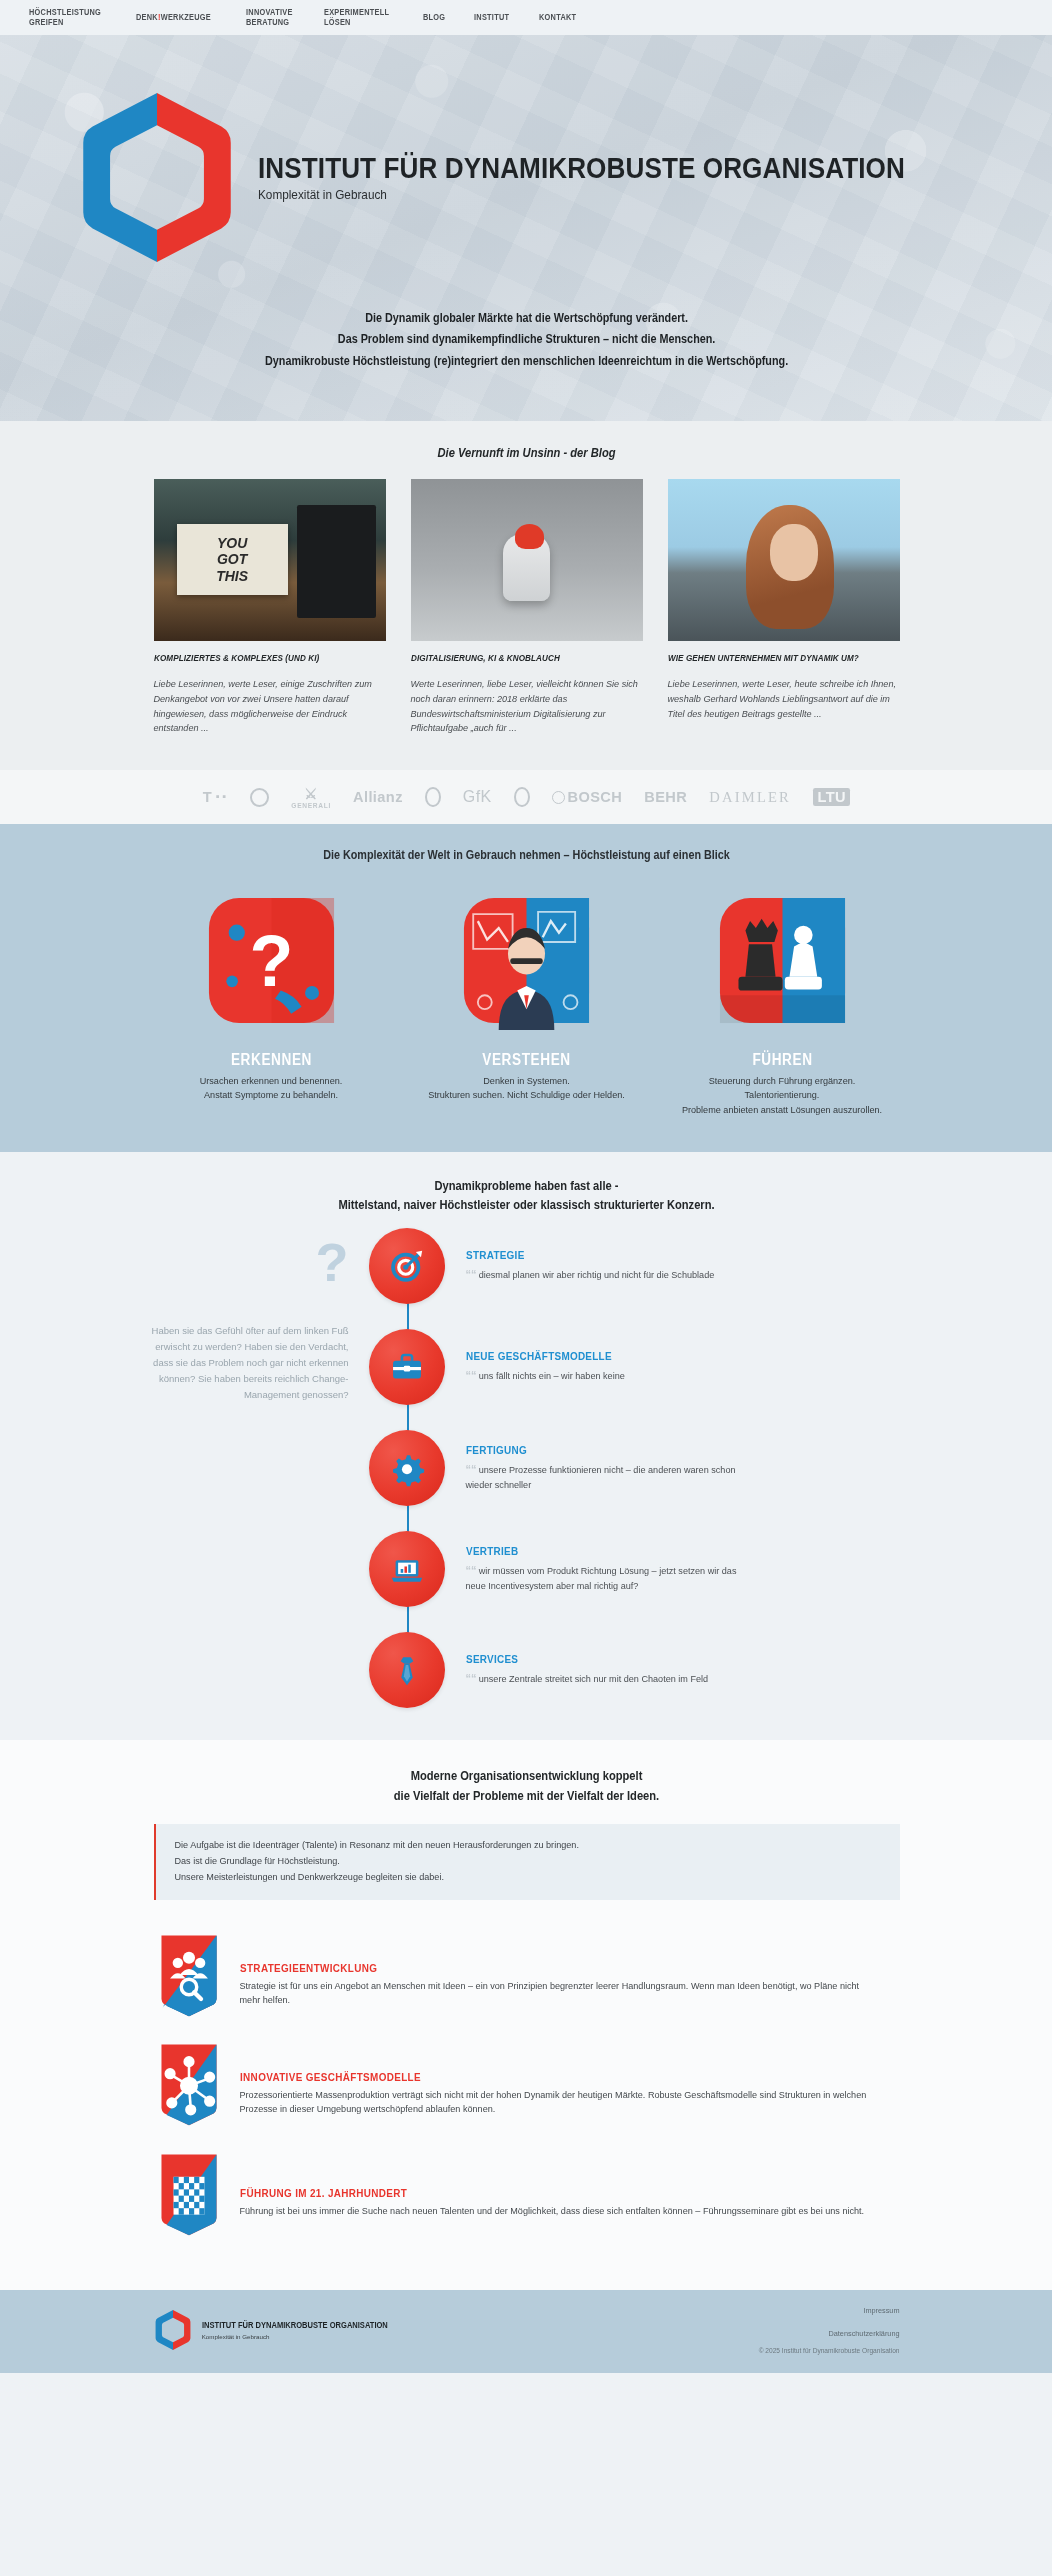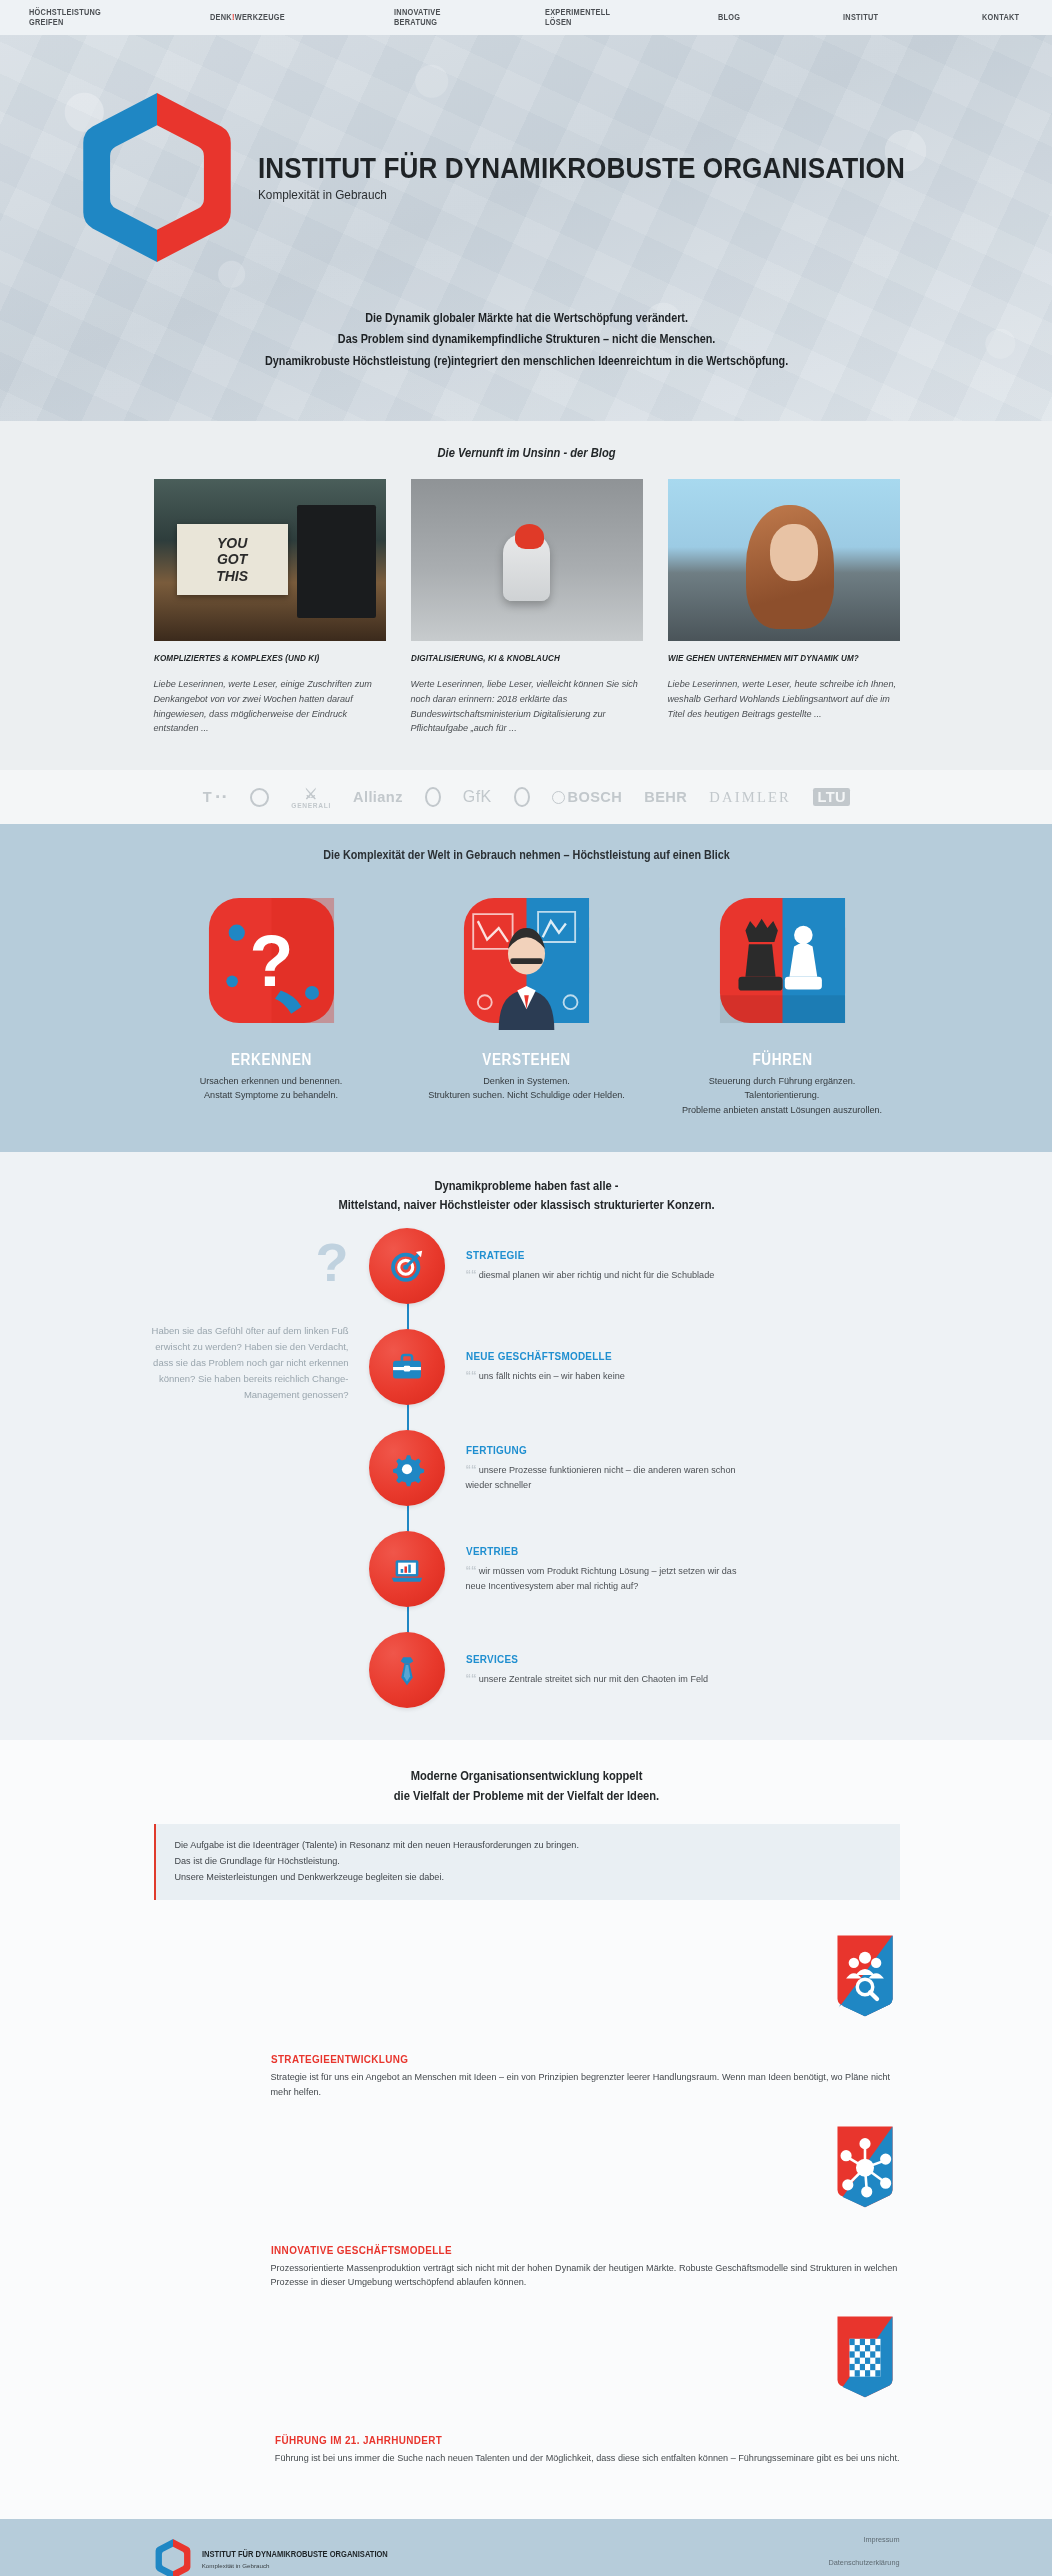--- a/index.html
+++ b/index.html
@@ -11,21 +11,21 @@
     color: #3a3a3a;
     -webkit-font-smoothing: antialiased;
   }
 
   
   .navbar {
     height: 35px;
     background: #eef2f5;
     display: flex;
     align-items: center;
-    justify-content: space-between;
+    justify-content: flex-start;
     gap: 25px;
     padding: 0 29px;
     border-radius: 16px;
   }
   .nav-item {
     font-size: 8.4px;
     font-weight: 700;
     letter-spacing: 0.3px;
     color: #4b4f53;
     line-height: 1.18;
@@ -236,21 +236,21 @@
   }
 
   
   .modern { background:#fafbfc; padding: 26px 0 37px; }
   .modern .section-title { font-size:12.4px; line-height:1.62; margin-bottom:17.5px; }
   .callout {
     width: 746px; margin: 0 auto 25px;
     background:#e9eff3; border-left: 2.2px solid #e03a2c;
     padding: 14.6px 19px; font-size:9.1px; line-height:1.72; color:#40454a;
   }
-  .feature { width: 746px; margin: 0 auto; display:flex; gap: 16px; padding: 7.3px 0 16px; align-items:flex-end;flex-direction:column; }
+  .feature { width: 746px; margin: 0 auto; display:flex; gap: 16px; padding: 7.3px 0 16px; align-items:center; }
   .feature-icon { width: 70px; height: 86px; flex:none; }
   .feature-body { padding-top: 19px; }
   .feature-h {
     font-size:11px; font-weight:700; color:#e8352d; text-transform:uppercase;
     letter-spacing:0.4px; margin-bottom: 5.1px; transform: scaleX(0.9); transform-origin:left center;
   }
   .feature-p { font-size:9.1px; line-height:1.6; color:#44494d; max-width: 629px; }
 
   
   .footer {
@@ -317,21 +317,21 @@
   </div>
 </div>
 
 <div class="blog">
   <div class="section-title">Die Vernunft im Unsinn - der Blog</div>
   <div class="blog-grid">
 
     <div>
       <div class="blog-thumb thumb-a"></div>
       <div class="blog-h">KOMPLIZIERTES &amp; KOMPLEXES (UND KI)</div>
-      <div class="blog-p">Liebe Leserinnen, werte Leser, einige Zuschriften zum Denkangebot von vor zwei Wochen hatten darauf hingewiesen, dass möglicherweise der Eindruck entstanden ...</div>
+      <div class="blog-p">Liebe Leserinnen, werte Leser, einige Zuschriften zum Denkangebot von vor zwei Unsere hatten darauf hingewiesen, dass möglicherweise der Eindruck entstanden ...</div>
     </div>
 
     <div>
       <div class="blog-thumb thumb-b"></div>
       <div class="blog-h">DIGITALISIERUNG, KI &amp; KNOBLAUCH</div>
       <div class="blog-p">Werte Leserinnen, liebe Leser, vielleicht können Sie sich noch daran erinnern: 2018 erklärte das Bundeswirtschaftsministerium Digitalisierung zur Pflichtaufgabe „auch für ...</div>
     </div>
 
     <div>
       <div class="blog-thumb thumb-c"></div>

